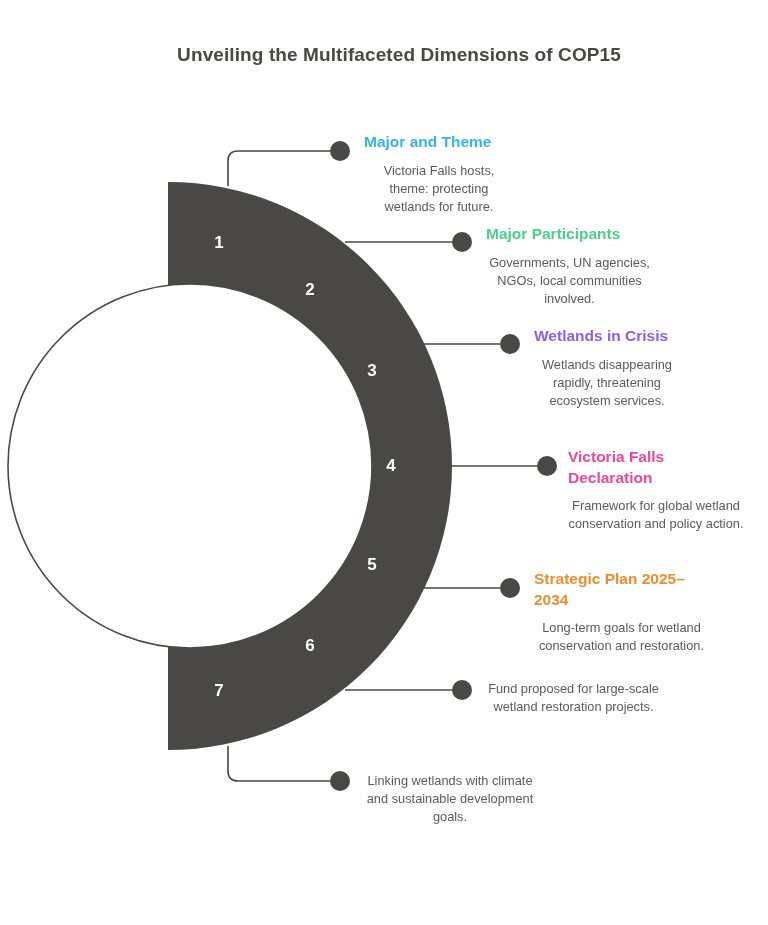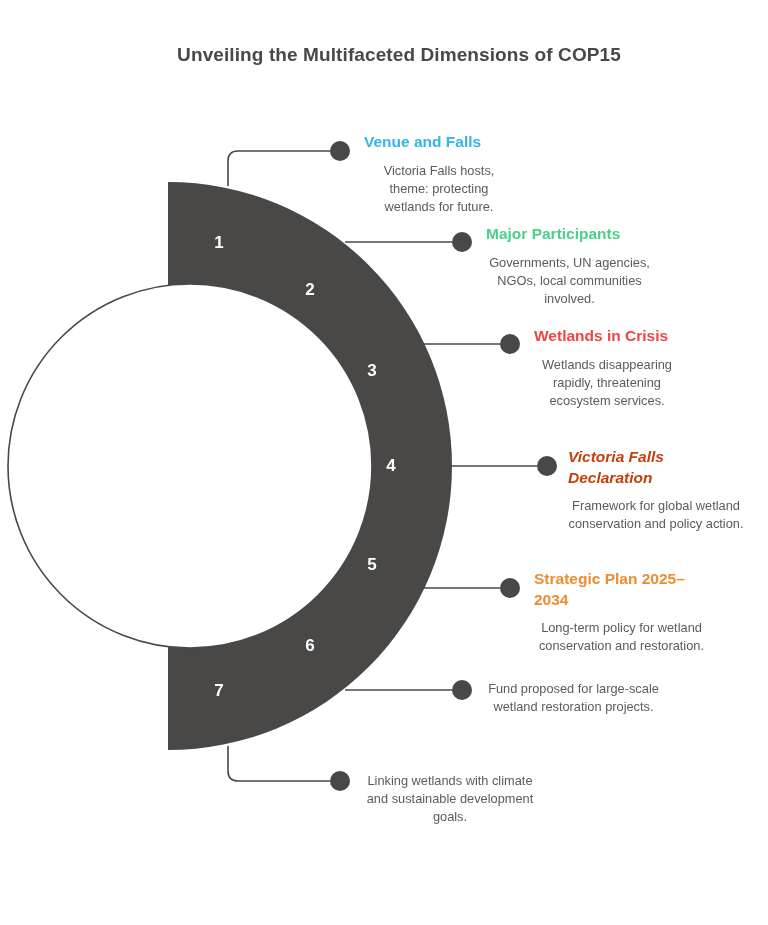--- a/index.html
+++ b/index.html
@@ -61,42 +61,42 @@
 
 <div class="seg-num" style="left:219px; top:243px;">1</div>
 <div class="seg-num" style="left:310px; top:290px;">2</div>
 <div class="seg-num" style="left:372px; top:371px;">3</div>
 <div class="seg-num" style="left:391px; top:466px;">4</div>
 <div class="seg-num" style="left:372px; top:565px;">5</div>
 <div class="seg-num" style="left:310px; top:646px;">6</div>
 <div class="seg-num" style="left:219px; top:691px;">7</div>
 
 <div class="item" style="left:364px; top:132px; width:200px;">
-  <div class="item-heading" style="color:#35b4e8;">Venue and Falls</div>
+  <div class="item-heading" style="color:#35b4e8;">Major and Theme</div>
   <div class="item-desc" style="width:150px;">Victoria Falls hosts, theme: protecting wetlands for future.</div>
 </div>
 
 <div class="item" style="left:486px; top:224px; width:220px;">
   <div class="item-heading" style="color:#4bd08b;">Major Participants</div>
   <div class="item-desc" style="width:167px;">Governments, UN agencies, NGOs, local communities involved.</div>
 </div>
 
 <div class="item" style="left:534px; top:326px; width:220px;">
-  <div class="item-heading" style="color:#ef4444;">Wetlands in Crisis</div>
+  <div class="item-heading" style="color:#8b5cf6;">Wetlands in Crisis</div>
   <div class="item-desc" style="width:146px;">Wetlands disappearing rapidly, threatening ecosystem services.</div>
 </div>
 
 <div class="item" style="left:568px; top:447px; width:120px;">
-  <div class="item-heading" style="color:#c2410c;font-style:italic;">Victoria Falls Declaration</div>
+  <div class="item-heading" style="color:#ec4899;">Victoria Falls Declaration</div>
   <div class="item-desc" style="width:176px;">Framework for global wetland conservation and policy action.</div>
 </div>
 
 <div class="item" style="left:534px; top:569px; width:175px;">
   <div class="item-heading" style="color:#ef8c2e;">Strategic Plan 2025–2034</div>
-  <div class="item-desc" style="width:175px;">Long-term policy for wetland conservation and restoration.</div>
+  <div class="item-desc" style="width:175px;">Long-term goals for wetland conservation and restoration.</div>
 </div>
 
 <div class="item" style="left:486px; top:671px; width:140px;">
   <div class="item-desc" style="width:175px;">Fund proposed for large-scale wetland restoration projects.</div>
 </div>
 
 <div class="item" style="left:364px; top:763px; width:140px;">
   <div class="item-desc" style="width:172px;">Linking wetlands with climate and sustainable development goals.</div>
 </div>
 

